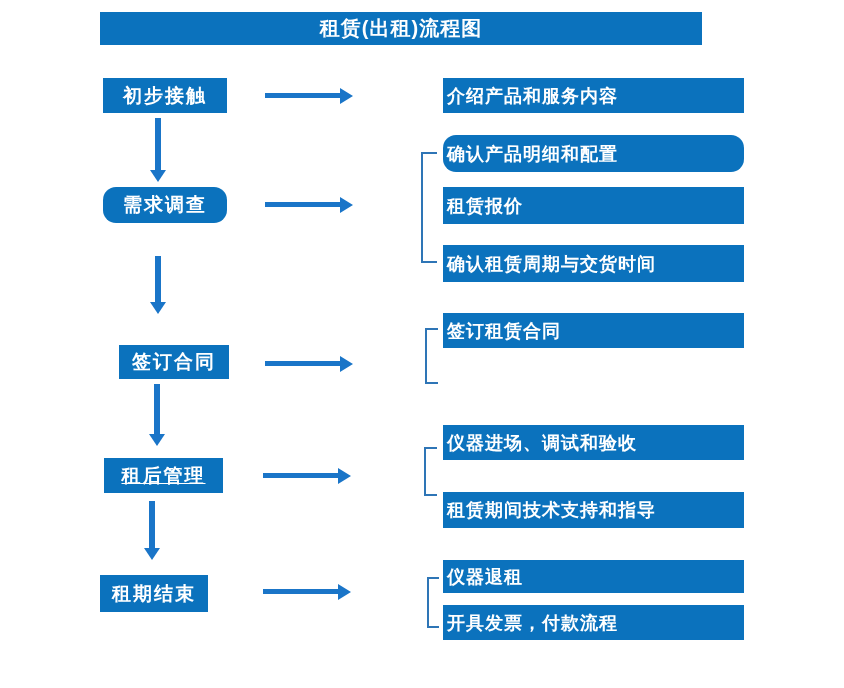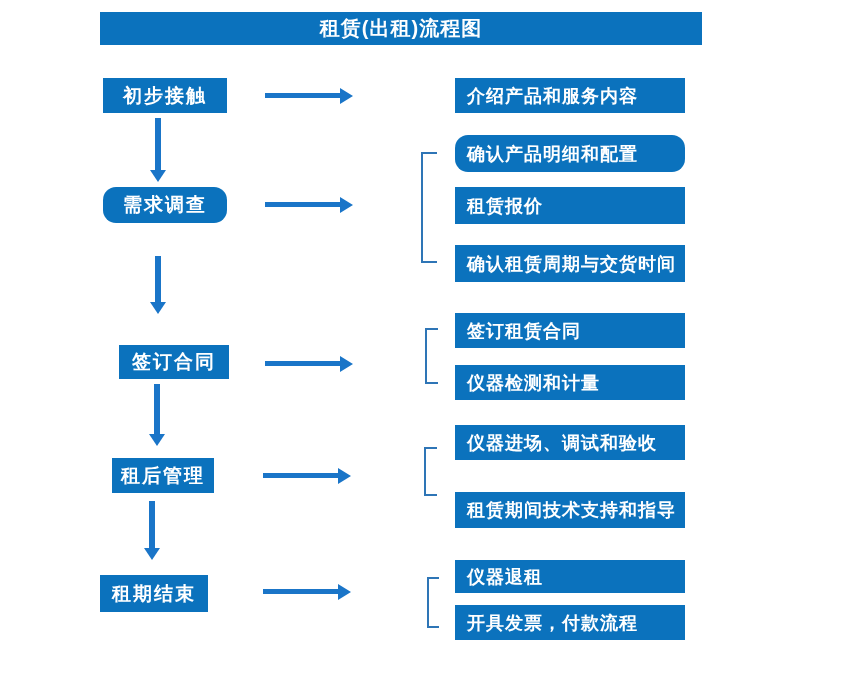--- a/index.html
+++ b/index.html
@@ -24,25 +24,25 @@
     font-size:20px;font-weight:bold;letter-spacing:1px;
   }
   .step-box{
     position:absolute;
     background:var(--box-blue);
     color:var(--text-white);
     display:flex;align-items:center;justify-content:center;
     font-size:19px;font-weight:bold;letter-spacing:2px;
   }
   .detail-box{
-    position:absolute;left:455px;width:230px;
+    position:absolute;left:443px;width:301px;
     background:var(--box-blue);
     color:var(--text-white);
     display:flex;align-items:center;
-    padding-left:12px;box-sizing:border-box;
+    padding-left:4px;box-sizing:border-box;
     font-size:18px;font-weight:bold;letter-spacing:1px;
   }
   
   .h-arrow{
     position:absolute;height:5px;width:75px;
     background:var(--arrow-blue);
   }
   .h-arrow::after{
     content:'';position:absolute;right:-13px;top:50%;
     transform:translateY(-50%);
@@ -74,21 +74,21 @@
 </head>
 <body>
 
 <div class="canvas">
 
   <div class="title-bar">租赁(出租)流程图</div>
 
   <div class="step-box" style="left:103px;top:78px;width:124px;height:35px;">初步接触</div>
   <div class="step-box" style="left:103px;top:187px;width:124px;height:36px;border-radius:13px;">需求调查</div>
   <div class="step-box" style="left:103px;top:345px;width:110px;height:34px;margin-left:16px;">签订合同</div>
-  <div class="step-box" style="left:112px;top:458px;width:102px;height:35px;">租后管理</div>
+  <div class="step-box" style="left:104px;top:458px;width:119px;height:35px;text-decoration:underline;">租后管理</div>
   <div class="step-box" style="left:100px;top:575px;width:108px;height:37px;">租期结束</div>
 
   <div class="v-arrow" style="left:155px;top:118px;height:52px;"></div>
   <div class="v-arrow" style="left:155px;top:256px;height:46px;"></div>
   <div class="v-arrow" style="left:154px;top:384px;height:50px;"></div>
   <div class="v-arrow" style="left:149px;top:501px;height:47px;"></div>
 
   <div class="h-arrow" style="left:265px;top:93px;"></div>
   <div class="h-arrow" style="left:265px;top:202px;"></div>
   <div class="h-arrow" style="left:265px;top:361px;"></div>
@@ -100,21 +100,20 @@
   <div class="bracket" style="left:424px;top:447px;width:13px;height:49px;"></div>
   <div class="bracket" style="left:427px;top:577px;width:12px;height:51px;"></div>
 
   <div class="detail-box" style="top:78px;height:35px;">介绍产品和服务内容</div>
 
   <div class="detail-box" style="top:135px;height:37px;border-radius:13px;">确认产品明细和配置</div>
   <div class="detail-box" style="top:187px;height:37px;">租赁报价</div>
   <div class="detail-box" style="top:245px;height:37px;">确认租赁周期与交货时间</div>
 
   <div class="detail-box" style="top:313px;height:35px;">签订租赁合同</div>
-  <div class="detail-box" style="top:365px;height:35px;">仪器检测和计量</div>
 
   <div class="detail-box" style="top:425px;height:35px;">仪器进场、调试和验收</div>
   <div class="detail-box" style="top:492px;height:36px;">租赁期间技术支持和指导</div>
 
   <div class="detail-box" style="top:560px;height:33px;">仪器退租</div>
   <div class="detail-box" style="top:605px;height:35px;">开具发票，付款流程</div>
 
 </div>
 
 </body></html>

